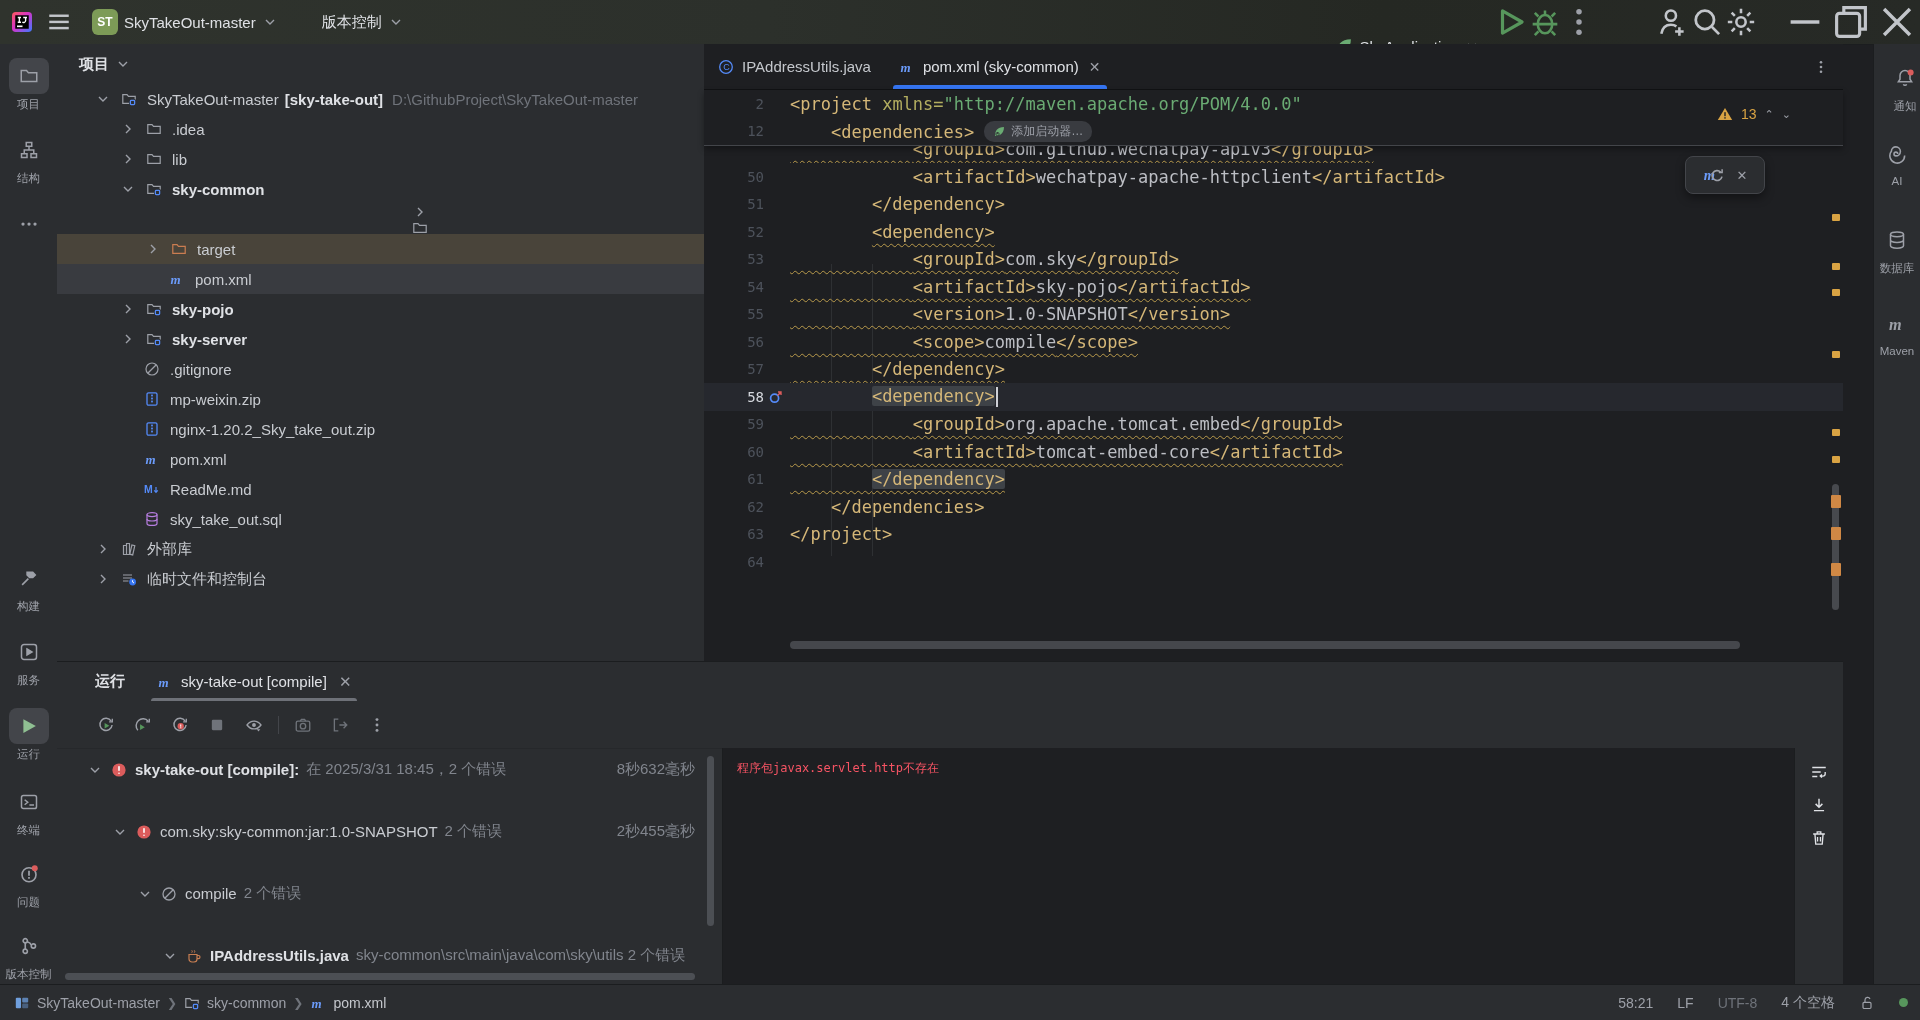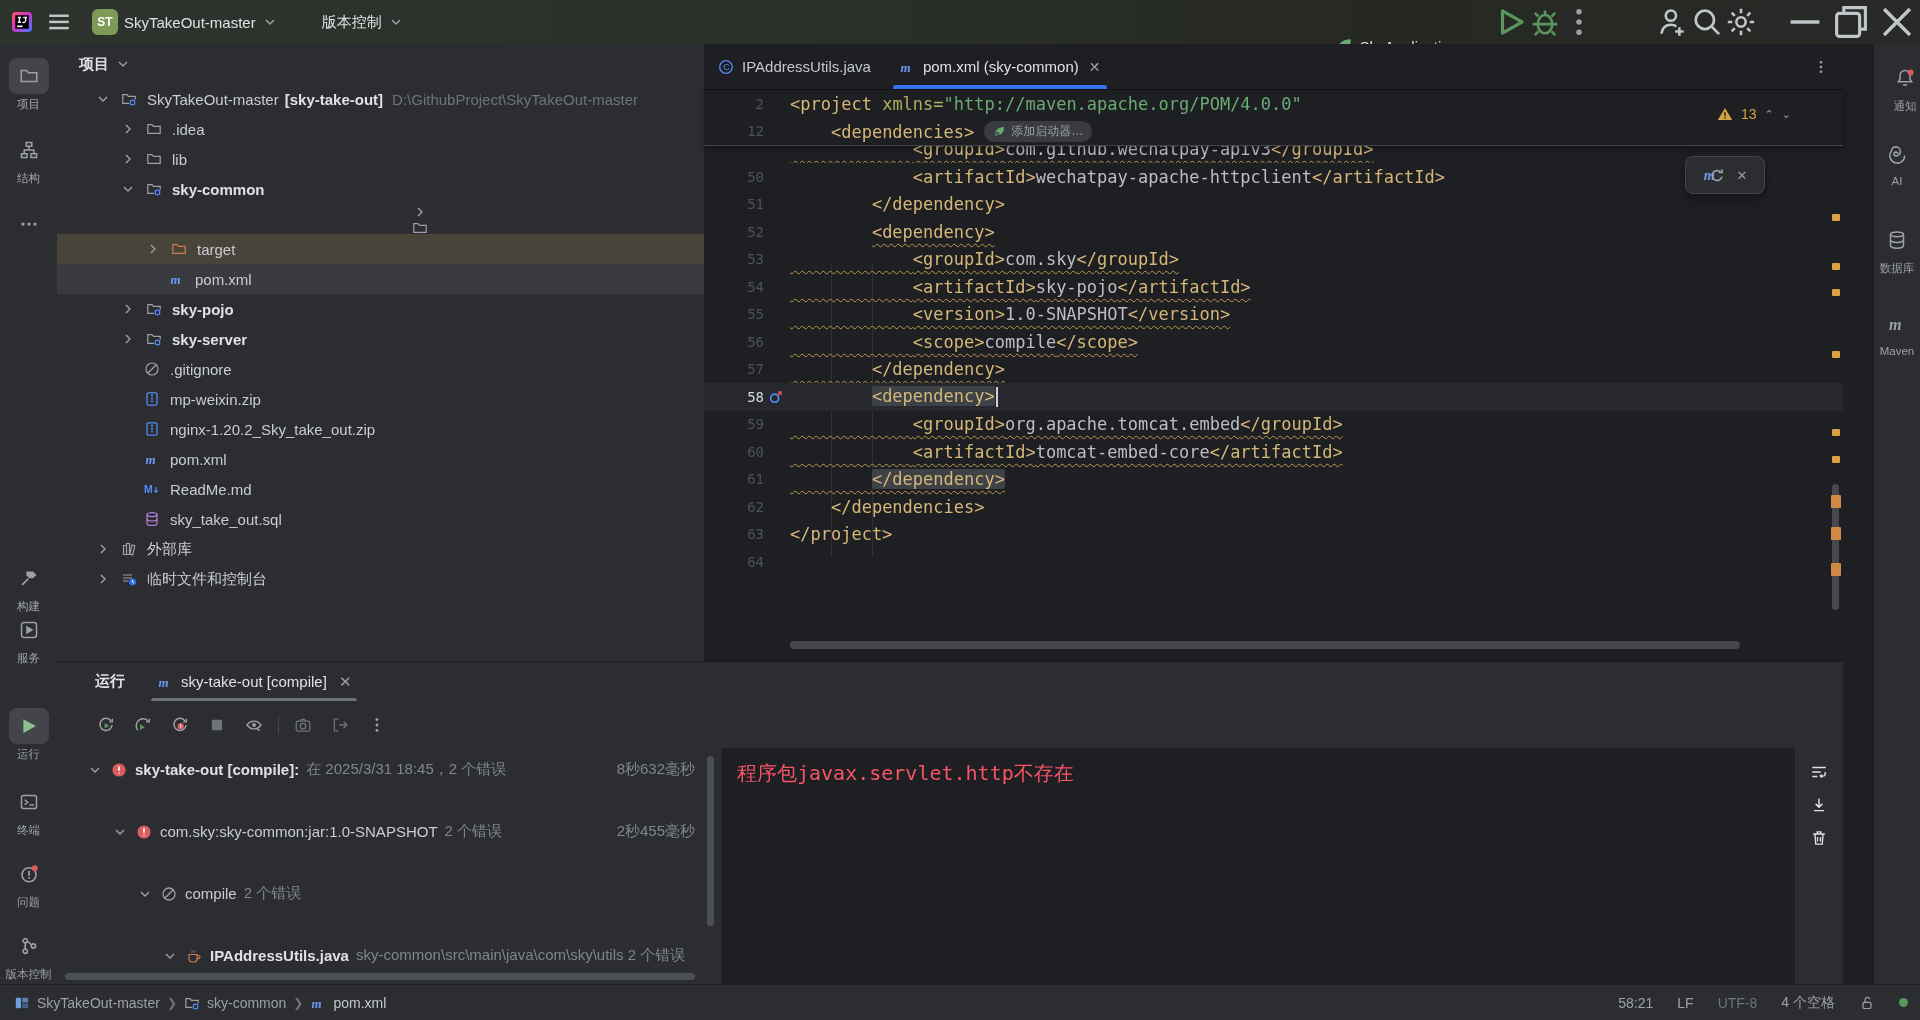--- a/index.html
+++ b/index.html
@@ -94,21 +94,21 @@
   .rp-body{position:absolute;left:0;top:86px;right:0;bottom:0;}
   .rtree{position:absolute;left:0;top:0;width:660px;bottom:0;overflow:hidden;}
   .rrow{position:relative;height:31px;display:flex;align-items:center;white-space:nowrap;color:#c9ccd1;font-size:15px;}
   .rrow .chevz{width:16px;height:16px;margin-right:6px;color:#9da0a8;flex:none;}
   .rrow .ic{margin-right:8px;}
   .rrow .desc{color:#81858d;margin-left:7px;}
   .rrow .time{position:absolute;right:22px;color:#81858d;}
   .rrow .bold{font-weight:700;color:#dfe1e5;}
   .rdivider{position:absolute;left:665px;top:0;bottom:0;width:1px;background:#1b1d1f;}
   .console{position:absolute;left:666px;top:0;right:48px;bottom:0;background:#1e1f22;}
-  .console .errline{position:absolute;left:14px;top:12px;color:#f75464;font-size:20px;}
+  .console .errline{position:absolute;left:14px;top:12px;color:#f75464;font-size:12px;}
   .ctools{position:absolute;right:0;top:0;width:48px;bottom:0;background:#2b2d30;border-left:1px solid #1b1d1f;
     display:flex;flex-direction:column;align-items:center;gap:14px;padding-top:14px;}
   .ctools .tbtn .ic{width:18px;height:18px;}
   .rtree .vthumb2{position:absolute;right:3px;top:8px;height:170px;width:7px;background:#55585e;border-radius:4px;opacity:.8;}
   .rtree .hthumb{position:absolute;left:8px;bottom:6px;height:7px;width:630px;background:#55585e;border-radius:4px;opacity:.8;}
   
   .statusbar{position:absolute;left:0;bottom:0;width:1920px;height:35px;background:#2b2d30;border-top:1px solid #1b1d1f;
     display:flex;align-items:center;font-size:14px;color:#9da0a8;}
   .sb-left{display:flex;align-items:center;gap:7px;padding-left:14px;}
   .sb-sep{color:#6f737a;font-size:12px;}
@@ -274,21 +274,21 @@
         <span class="box">
           <span class="ic">
             <svg viewBox="0 0 16 16" fill="none" stroke="currentColor" stroke-width="1.3">
               <path d="M2.5 13.5L7.5 8.5"></path>
               <path d="M6.5 3.5h4.5l2 2-2 2H8.5l-2-2z" fill="currentColor"></path>
             </svg>
           </span>
         </span>
         <span class="lbl">构建</span>
       </div>
-      <div class="st-item" style="top: 568px;">
+      <div class="st-item" style="top: 590px;">
         <span class="box">
           <span class="ic">
             <svg viewBox="0 0 16 16" fill="none" stroke="currentColor" stroke-width="1.2">
               <rect x="2" y="2" width="12" height="12" rx="2"></rect>
               <path d="M6.4 5.6l4 2.4-4 2.4z" fill="currentColor"></path>
             </svg>
           </span>
         </span>
         <span class="lbl">服务</span>
       </div>

